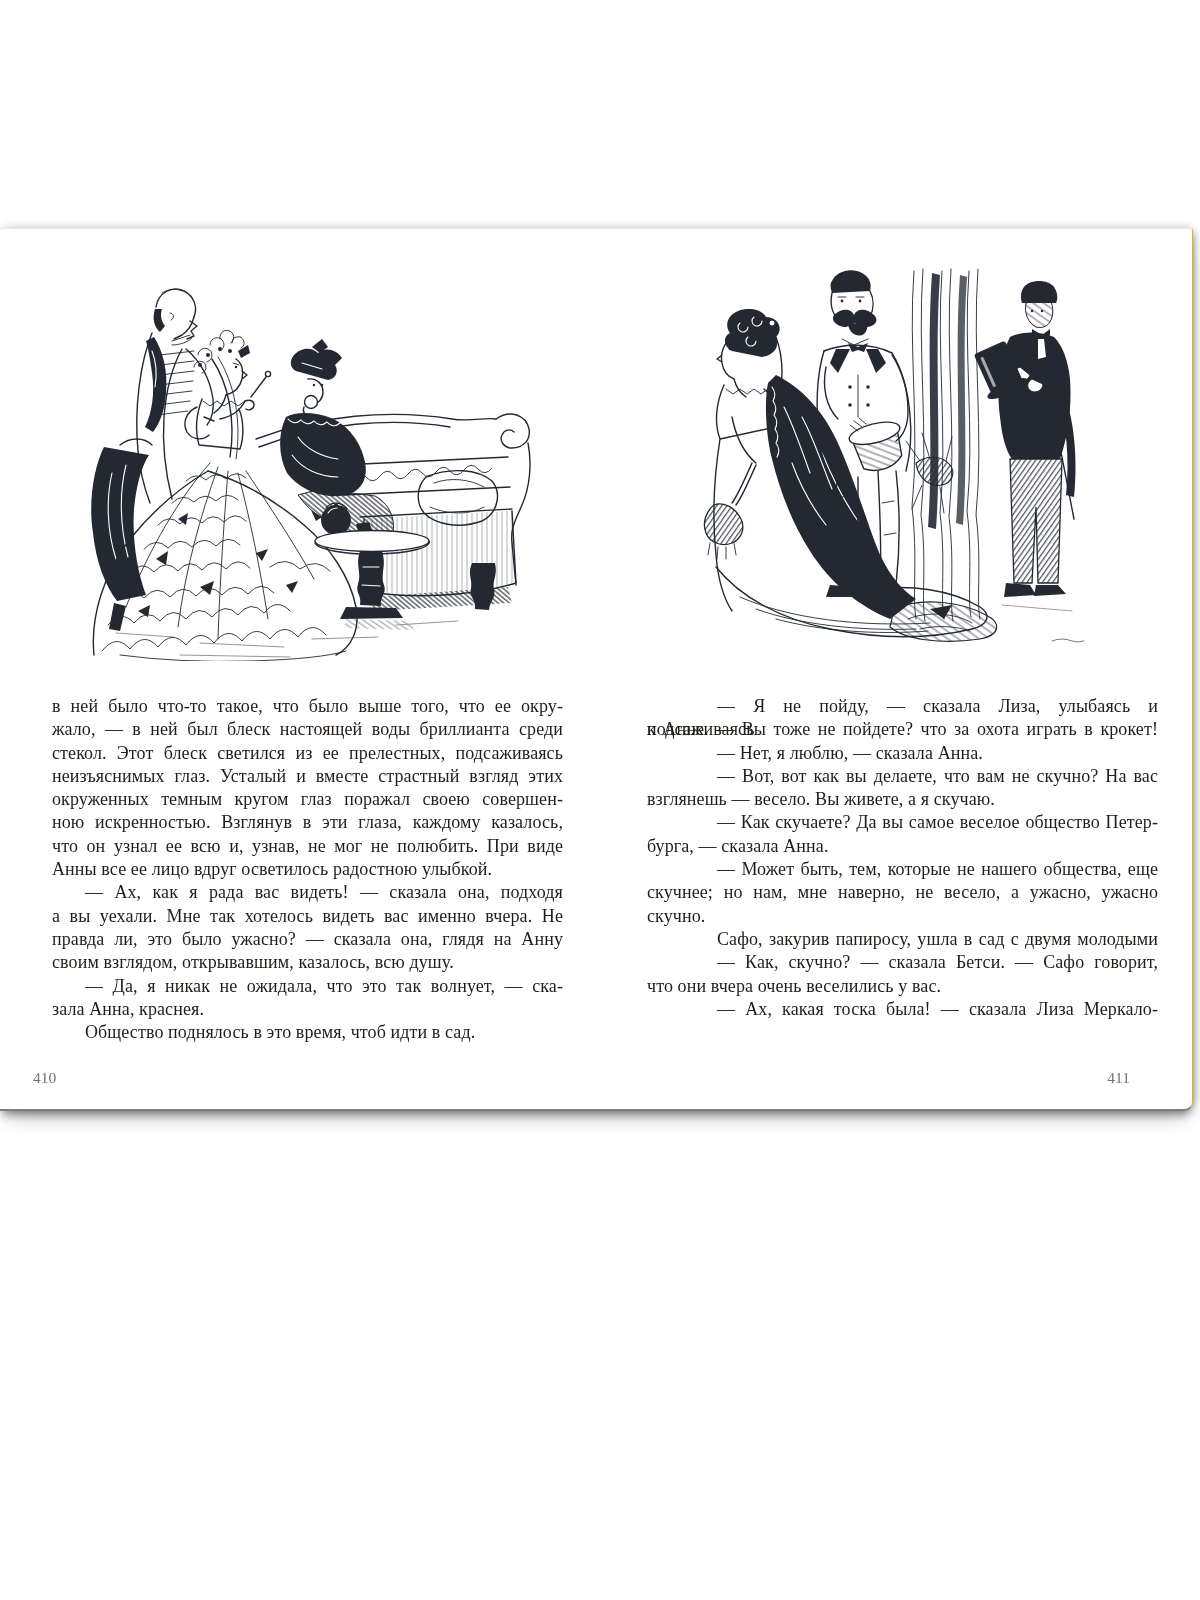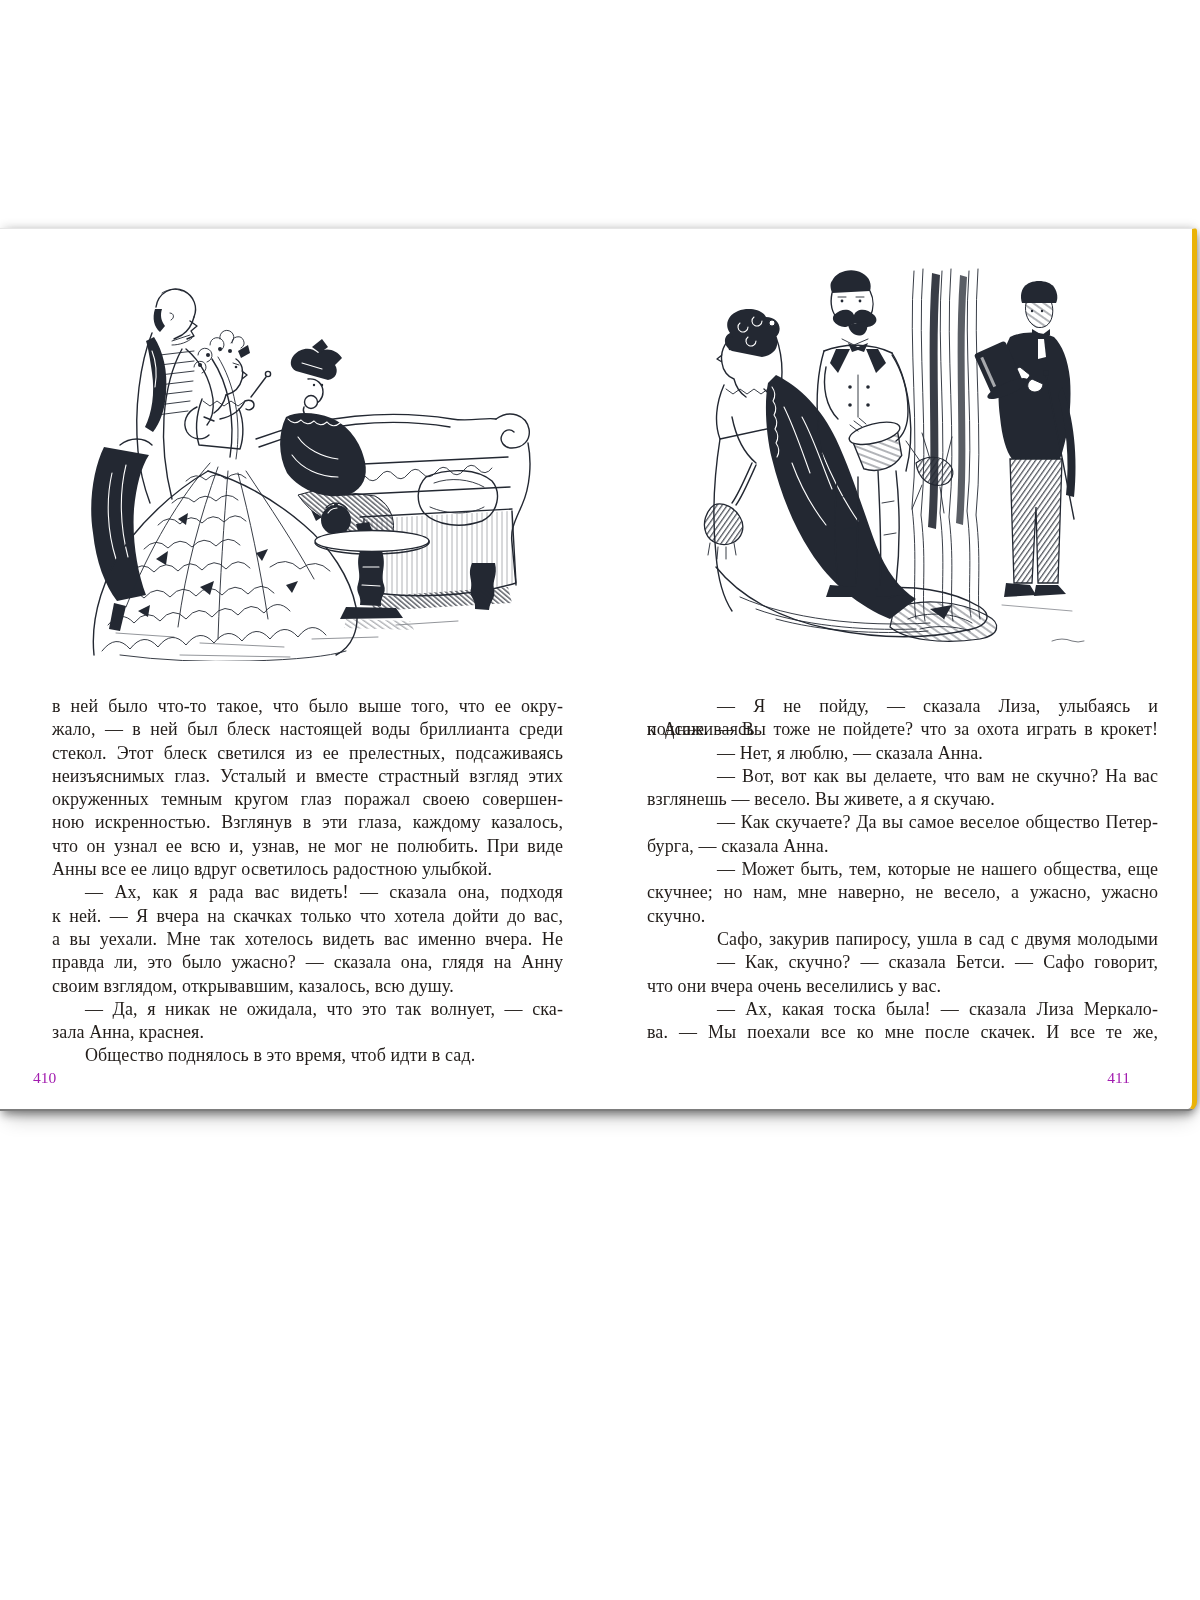--- a/index.html
+++ b/index.html
@@ -2,21 +2,21 @@
 <html><head>
 <meta charset="utf-8">
 <style>
   html,body{margin:0;padding:0;background:#ffffff;}
   body{width:1200px;height:1600px;position:relative;overflow:hidden;
        font-family:"Liberation Serif","DejaVu Serif",serif;}
   .spread{
     position:absolute;left:0;top:228px;width:1192px;height:880px;
     background:#ffffff;
     border-top:1px solid #e6e6e6;
-    border-right:5px solid #eab308;
+    border-right:1px solid #eab308;
     border-bottom:2px solid #7d7d7d;
     border-radius:0 3px 9px 0;
     box-shadow:
       0 -4px 9px -2px rgba(0,0,0,.13),
       6px 0 8px -4px rgba(0,0,0,.22),
       0 6px 8px -2px rgba(0,0,0,.38),
       0 14px 20px -7px rgba(0,0,0,.20);
   }
   .page{position:absolute;top:0;height:100%;}
   .page.leftp{left:0;width:596px;}
@@ -27,21 +27,21 @@
   .textcol{position:absolute;top:466px;width:511px;color:#221d1a;}
   .leftp .textcol{left:52px;}
   .rightp .textcol{left:29px;margin-left:22px;}
   .line{
     height:23.3px;line-height:23.3px;font-size:18px;
     white-space:normal;text-align:left;letter-spacing:.1px;
   }
   .line.jst{text-align:justify;text-align-last:justify;}
   .leftp .line.ind{text-indent:33px;}
   .rightp .line.ind{text-indent:70px;}
-  .pagenum{position:absolute;top:840px;font-size:15.5px;color:#a21caf;}
+  .pagenum{position:absolute;top:840px;font-size:15.5px;color:#737373;}
   .leftp .pagenum{left:33px;}
   .rightp .pagenum{right:62px;}
   
   svg .s{stroke:#232832;fill:none;stroke-width:1.4;stroke-linecap:round;stroke-linejoin:round;}
   svg .t{stroke:#232832;fill:none;stroke-width:.9;stroke-linecap:round;}
   svg .f{fill:#232832;stroke:none;}
   svg .w{stroke:#ffffff;fill:none;stroke-width:1.1;stroke-linecap:round;}
 </style>
 </head>
 <body>
@@ -177,21 +177,20 @@
 
     <div class="line jst">в ней было что-то такое, что было выше того, что ее окру-</div>
         <div class="line jst">жало, — в ней был блеск настоящей воды бриллианта среди</div>
         <div class="line jst">стекол. Этот блеск светился из ее прелестных, подсаживаясь</div>
         <div class="line jst">неизъяснимых глаз. Усталый и вместе страстный взгляд этих</div>
         <div class="line jst">окруженных темным кругом глаз поражал своею совершен-</div>
         <div class="line jst">ною искренностью. Взглянув в эти глаза, каждому казалось,</div>
         <div class="line jst">что он узнал ее всю и, узнав, не мог не полюбить. При виде</div>
         <div class="line">Анны все ее лицо вдруг осветилось радостною улыбкой.</div>
         <div class="line jst ind">— Ах, как я рада вас видеть! — сказала она, подходя</div>
-        <div class="line jst">к ней. — Я вчера на скачках только что хотела дойти до вас,</div>
         <div class="line jst">а вы уехали. Мне так хотелось видеть вас именно вчера. Не</div>
         <div class="line jst">правда ли, это было ужасно? — сказала она, глядя на Анну</div>
         <div class="line">своим взглядом, открывавшим, казалось, всю душу.</div>
         <div class="line jst ind">— Да, я никак не ожидала, что это так волнует, — ска-</div>
         <div class="line">зала Анна, краснея.</div>
         <div class="line ind">Общество поднялось в это время, чтоб идти в сад.</div>
       </div>
 
     <div class="pagenum">410</div>
   </section>
@@ -310,19 +309,18 @@
         <div class="line">взглянешь — весело. Вы живете, а я скучаю.</div>
         <div class="line jst ind">— Как скучаете? Да вы самое веселое общество Петер-</div>
         <div class="line">бурга, — сказала Анна.</div>
         <div class="line jst ind">— Может быть, тем, которые не нашего общества, еще</div>
         <div class="line jst">скучнее; но нам, мне наверно, не весело, а ужасно, ужасно</div>
         <div class="line">скучно.</div>
         <div class="line jst ind">Сафо, закурив папиросу, ушла в сад с двумя молодыми</div>
         <div class="line jst ind">— Как, скучно? — сказала Бетси. — Сафо говорит,</div>
         <div class="line">что они вчера очень веселились у вас.</div>
         <div class="line jst ind">— Ах, какая тоска была! — сказала Лиза Меркало-</div>
-        <div class="line jst">ва. — Мы поехали все ко мне после скачек. И все те же,</div>
       </div>
 
     <div class="pagenum">411</div>
   </section>
 
 </div>
 
 </body></html>

